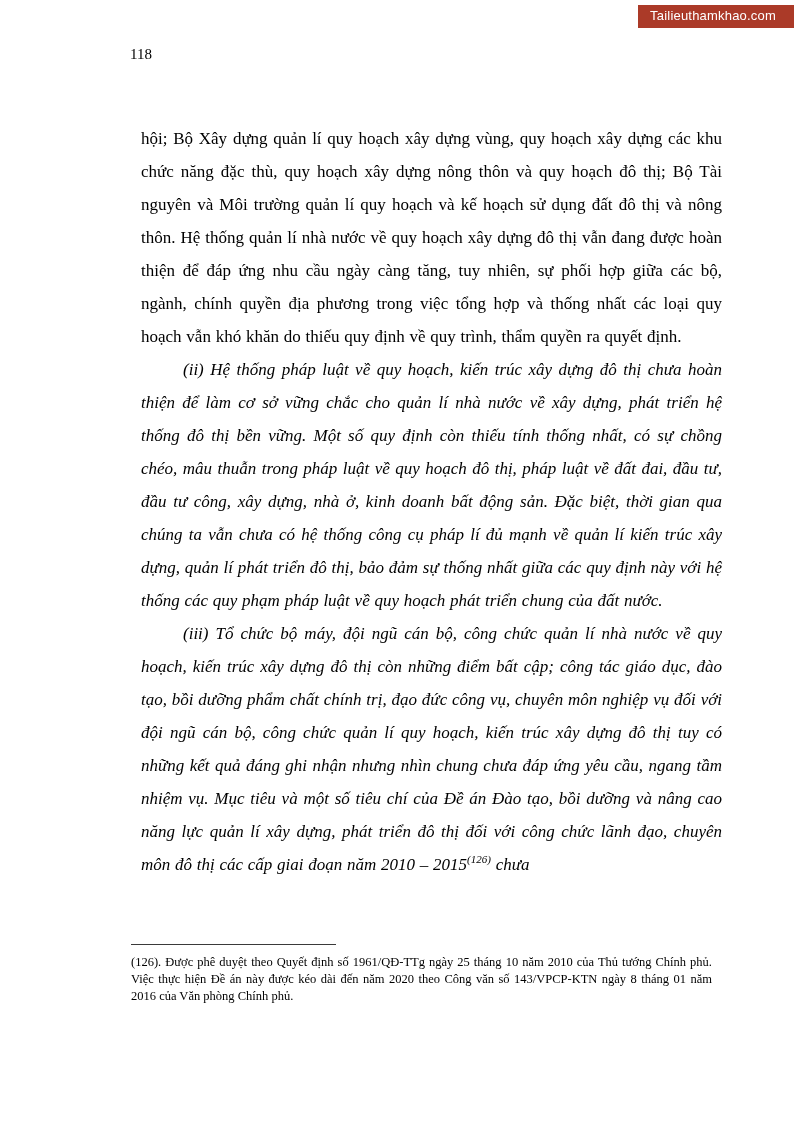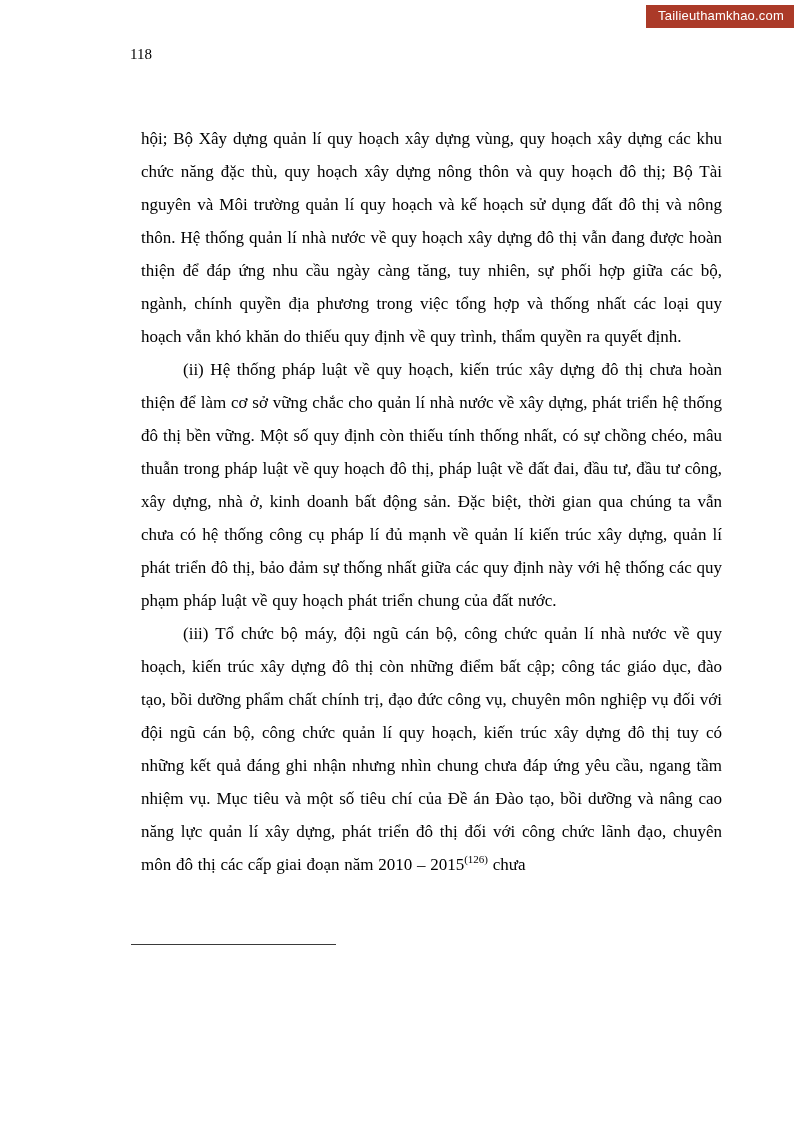--- a/index.html
+++ b/index.html
@@ -17,21 +17,21 @@
   }
   .watermark {
     position: absolute;
     top: 5px;
     right: 0;
     background: #ab3a28;
     color: #ffffff;
     font-family: "Liberation Sans", "DejaVu Sans", sans-serif;
     font-size: 13px;
     line-height: 16px;
-    padding: 3px 10px 4px 12px;
+    padding: 3px 18px 4px 12px;
     letter-spacing: 0.2px;
   }
   .page-number {
     position: absolute;
     top: 46px;
     left: 130px;
     width: 582px;
     text-align: left;
     font-size: 15px;
   }
@@ -43,20 +43,21 @@
   }
   .para {
     margin: 0;
     font-size: 17px;
     line-height: 33px;
     text-align: justify;
     word-spacing: 0.5px;
   }
   .para.indent {
     text-indent: 42px;
+    font-style: italic;
   }
   sup.fn-ref {
     font-size: 11px;
     line-height: 0;
     vertical-align: super;
   }
   .footnote-area {
     position: absolute;
     top: 944px;
     left: 131px;
@@ -85,13 +86,14 @@
 <div class="page-number">118</div>
 
 <div class="content">
   <p class="para">hội; Bộ Xây dựng quản lí quy hoạch xây dựng vùng, quy hoạch xây dựng các khu chức năng đặc thù, quy hoạch xây dựng nông thôn và quy hoạch đô thị; Bộ Tài nguyên và Môi trường quản lí quy hoạch và kế hoạch sử dụng đất đô thị và nông thôn. Hệ thống quản lí nhà nước về quy hoạch xây dựng đô thị vẫn đang được hoàn thiện để đáp ứng nhu cầu ngày càng tăng, tuy nhiên, sự phối hợp giữa các bộ, ngành, chính quyền địa phương trong việc tổng hợp và thống nhất các loại quy hoạch vẫn khó khăn do thiếu quy định về quy trình, thẩm quyền ra quyết định.</p>
   <p class="para indent">(ii) Hệ thống pháp luật về quy hoạch, kiến trúc xây dựng đô thị chưa hoàn thiện để làm cơ sở vững chắc cho quản lí nhà nước về xây dựng, phát triển hệ thống đô thị bền vững. Một số quy định còn thiếu tính thống nhất, có sự chồng chéo, mâu thuẫn trong pháp luật về quy hoạch đô thị, pháp luật về đất đai, đầu tư, đầu tư công, xây dựng, nhà ở, kinh doanh bất động sản. Đặc biệt, thời gian qua chúng ta vẫn chưa có hệ thống công cụ pháp lí đủ mạnh về quản lí kiến trúc xây dựng, quản lí phát triển đô thị, bảo đảm sự thống nhất giữa các quy định này với hệ thống các quy phạm pháp luật về quy hoạch phát triển chung của đất nước.</p>
   <p class="para indent"><span>(iii) Tổ chức bộ máy, đội ngũ cán bộ, công chức quản lí nhà nước về quy hoạch, kiến trúc xây dựng đô thị còn những điểm bất cập; công tác giáo dục, đào tạo, bồi dưỡng phẩm chất chính trị, đạo đức công vụ, chuyên môn nghiệp vụ đối với đội ngũ cán bộ, công chức quản lí quy hoạch, kiến trúc xây dựng đô thị tuy có những kết quả đáng ghi nhận nhưng nhìn chung chưa đáp ứng yêu cầu, ngang tầm nhiệm vụ. Mục tiêu và một số tiêu chí của Đề án Đào tạo, bồi dưỡng và nâng cao năng lực quản lí xây dựng, phát triển đô thị đối với công chức lãnh đạo, chuyên môn đô thị các cấp giai đoạn năm 2010 – 2015</span><sup class="fn-ref">(126)</sup><span> chưa</span></p>
 </div>
 
 <div class="footnote-area">
   <div class="footnote-rule"></div>
+  <p class="footnote">(126). Được phê duyệt theo Quyết định số 1961/QĐ-TTg ngày 25 tháng 10 năm 2010 của Thủ tướng Chính phủ. Việc thực hiện Đề án này được kéo dài đến năm 2020 theo Công văn số 143/VPCP-KTN ngày 8 tháng 01 năm 2016 của Văn phòng Chính phủ.</p>
 </div>
 
 </body></html>

